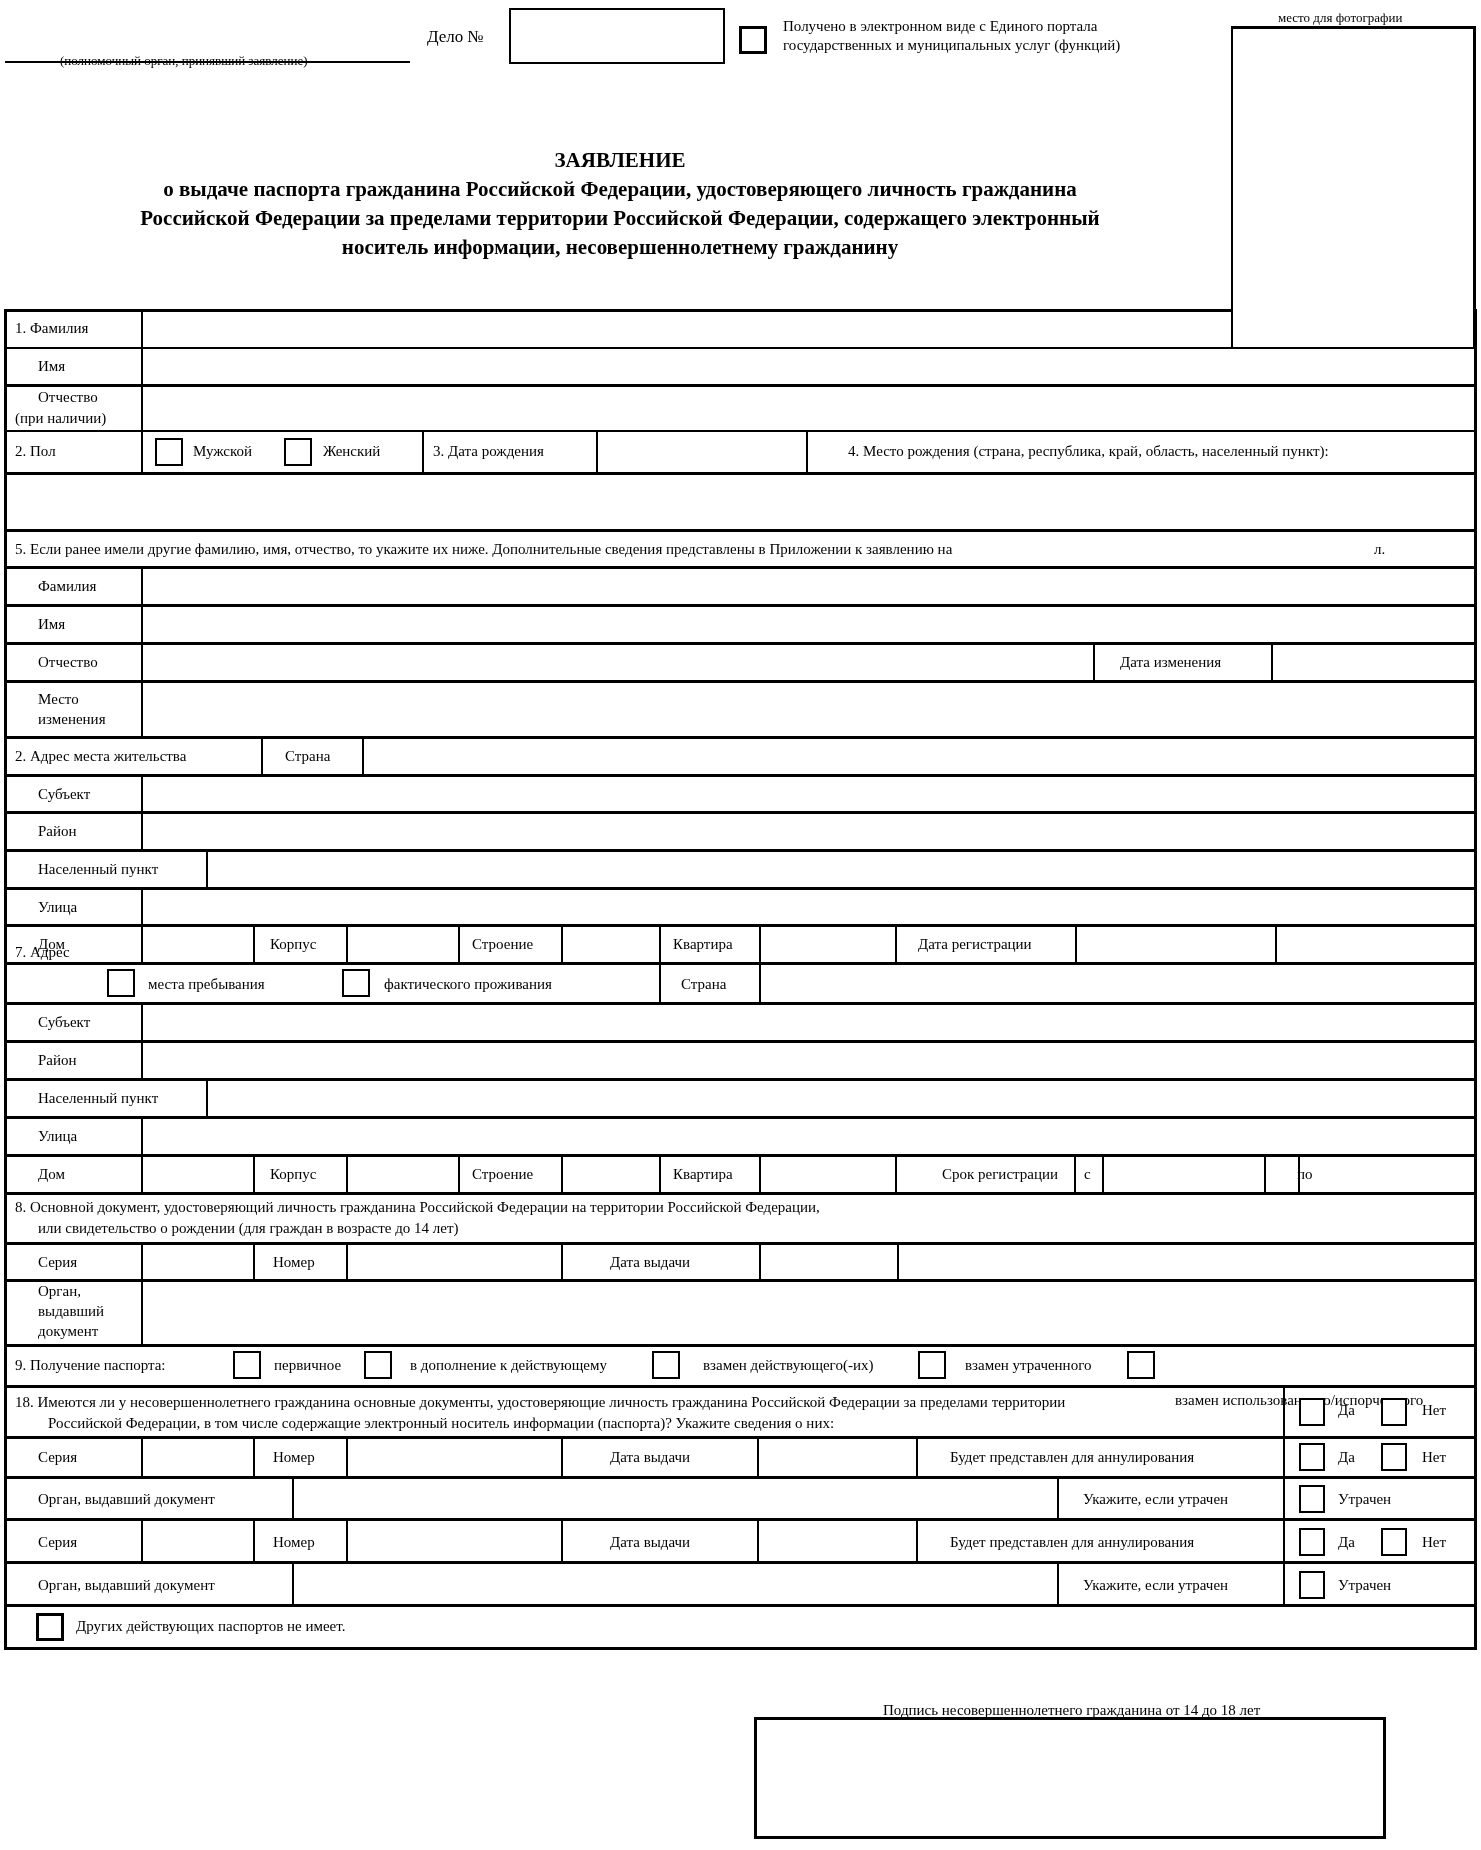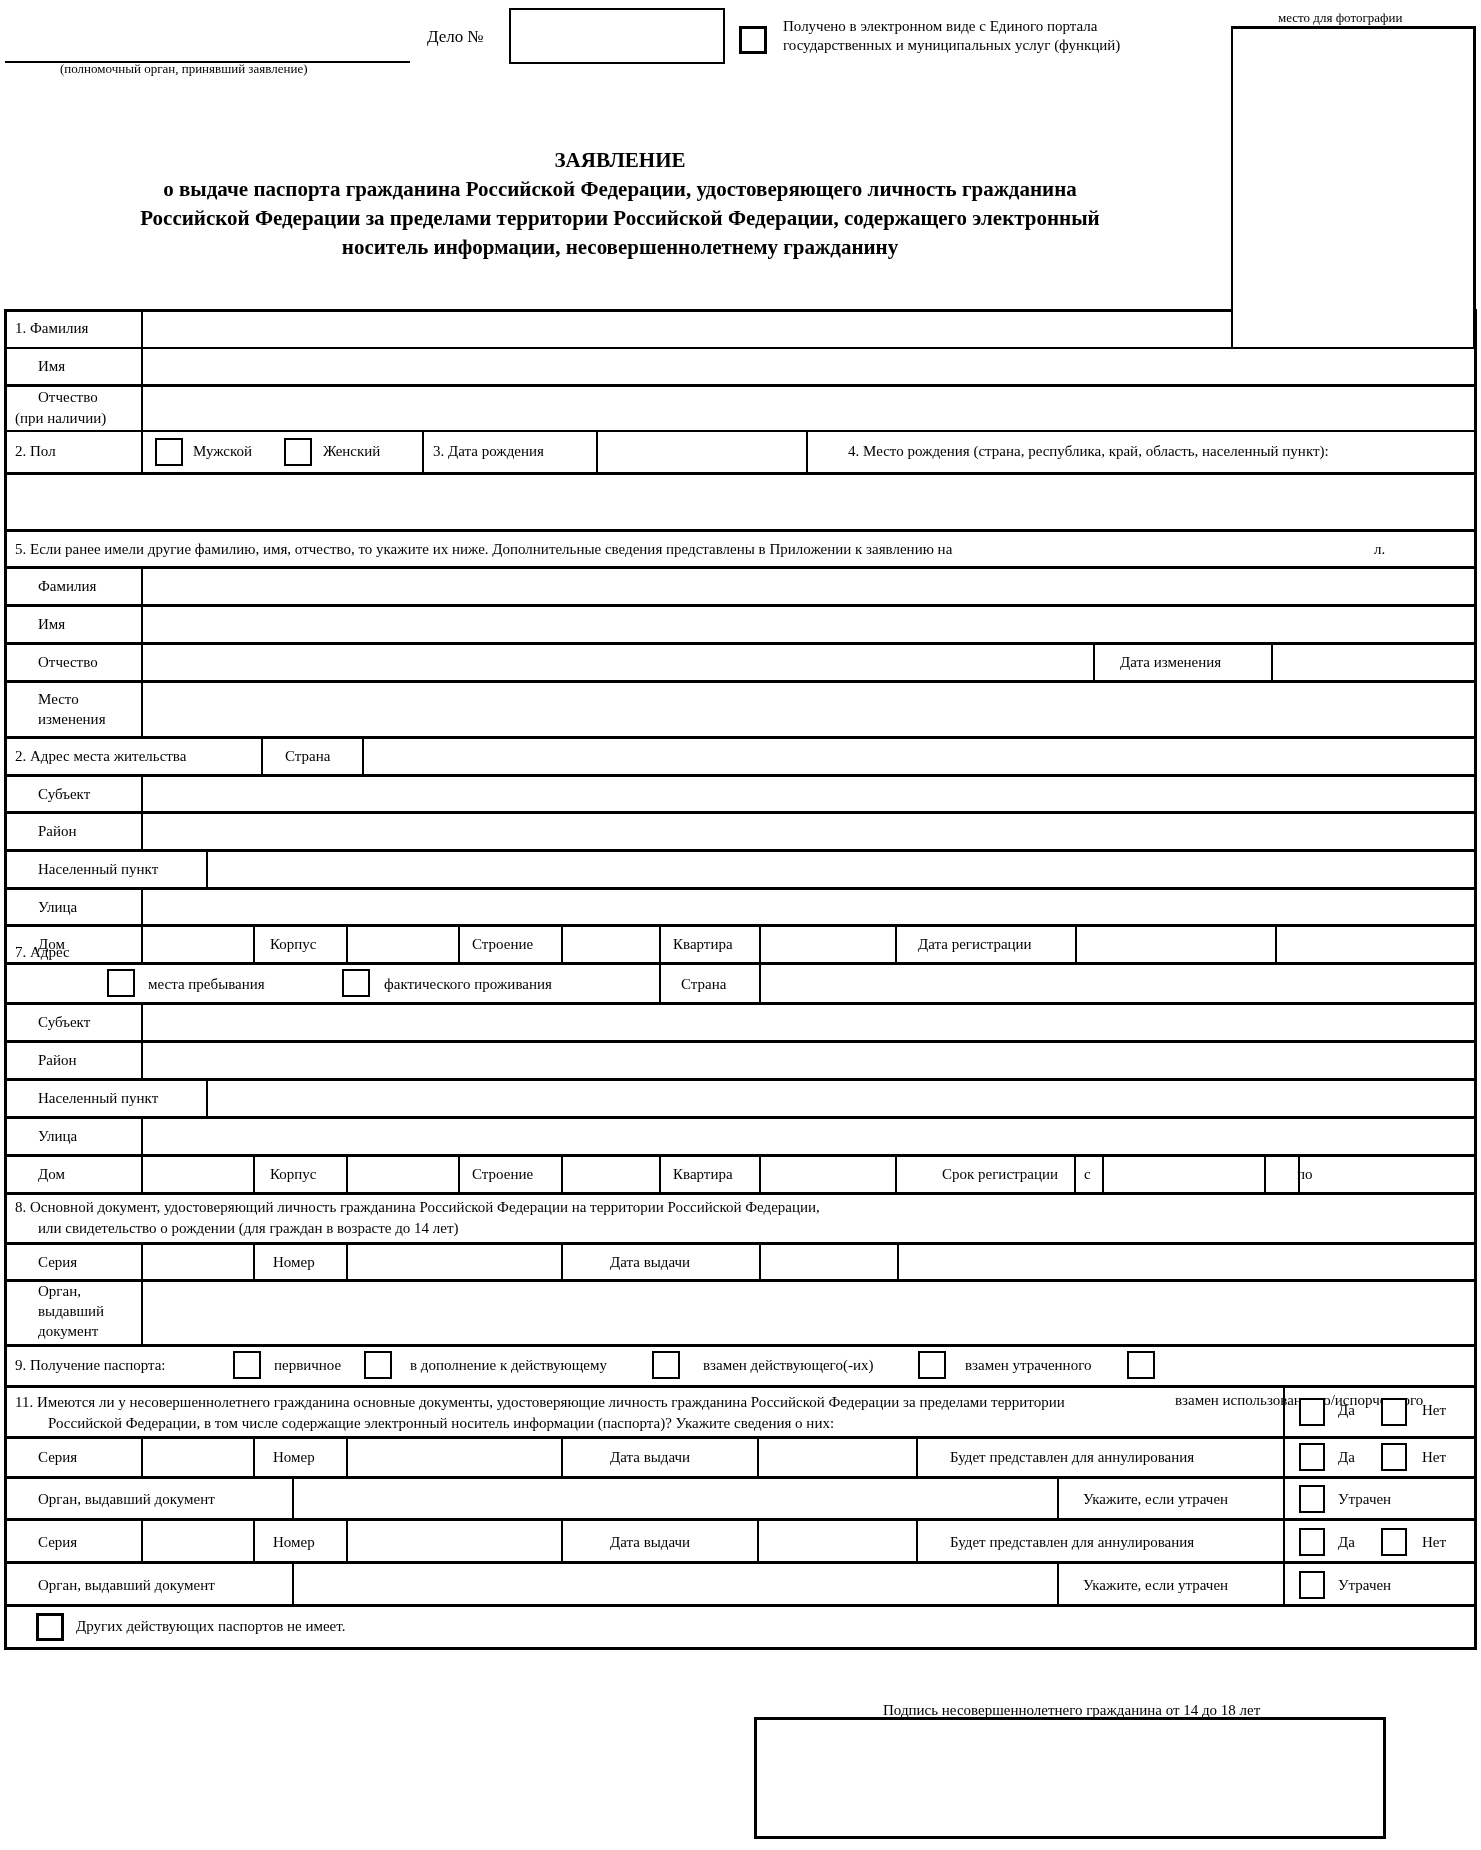--- a/index.html
+++ b/index.html
@@ -13,21 +13,21 @@
   .box { position:absolute; border:3px solid #000; box-sizing:border-box; background:#fff; }
   .cb { position:absolute; width:26px; height:28px; border:2px solid #000; box-sizing:border-box; background:#fff; cursor:pointer; }
   .field { position:absolute; background:transparent; }
   .title { position:absolute; left:0; width:1240px; text-align:center; font-weight:bold; font-size:21px; line-height:29px; }
 </style>
 </head>
 <body>
 
 <div class="hl" style="left:5px;top:61px;width:405px;height:2px;"></div>
 <div class="field" style="left:5px;top:20px;width:405px;height:40px;"></div>
-<div class="t small" style="left:60px;top:61px;font-family:Liberation Serif, serif;">(полномочный орган, принявший заявление)</div>
+<div class="t small" style="left:60px;top:53px;font-family:Liberation Serif, serif;">(полномочный орган, принявший заявление)</div>
 
 <div class="t" style="left:427px;top:28px;font-size:17px;">Дело №</div>
 <div class="box" style="left:509px;top:8px;width:216px;height:56px;border-width:2px;"></div>
 
 <div class="cb" style="left:739px;top:26px;width:28px;height:28px;border-width:3px;"></div>
 <div class="t" style="left:783px;top:18px;">Получено в электронном виде с Единого портала</div>
 <div class="t" style="left:783px;top:37px;">государственных и муниципальных услуг (функций)</div>
 
 <div class="t small" style="left:1278px;top:10px;">место для фотографии</div>
 <div class="abs" style="left:1231px;top:26px;width:245px;height:322px;border-top:3px solid #000;border-left:2px solid #000;border-right:3px solid #000;box-sizing:border-box;"></div>
@@ -226,21 +226,21 @@
 <div class="t" style="left:274px;top:1357px;">первичное</div>
 <div class="cb" style="left:364px;top:1351px;width:28px;"></div>
 <div class="t" style="left:410px;top:1357px;">в дополнение к действующему</div>
 <div class="cb" style="left:652px;top:1351px;width:28px;"></div>
 <div class="t" style="left:703px;top:1357px;">взамен действующего(-их)</div>
 <div class="cb" style="left:918px;top:1351px;width:28px;"></div>
 <div class="t" style="left:965px;top:1357px;">взамен утраченного</div>
 <div class="cb" style="left:1127px;top:1351px;width:28px;"></div>
 <div class="t" style="left:1175px;top:1392px;">взамен использованного/испорченного</div>
 
-<div class="t" style="left:15px;top:1394px;">11. Имеются ли у несовершеннолетнего гражданина основные документы, удостоверяющие личность гражданина Российской Федерации за пределами территории</div>
+<div class="t" style="left:15px;top:1394px;">18. Имеются ли у несовершеннолетнего гражданина основные документы, удостоверяющие личность гражданина Российской Федерации за пределами территории</div>
 <div class="t" style="left:48px;top:1415px;">Российской Федерации, в том числе содержащие электронный носитель информации (паспорта)? Укажите сведения о них:</div>
 <div class="vl" style="left:1283px;top:1388px;height:216px;"></div>
 <div class="cb" style="left:1299px;top:1398px;"></div>
 <div class="t" style="left:1338px;top:1402px;">Да</div>
 <div class="cb" style="left:1381px;top:1398px;"></div>
 <div class="t" style="left:1422px;top:1402px;">Нет</div>
 
 <div class="t" style="left:38px;top:1449px;">Серия</div>
 <div class="vl" style="left:141px;top:1439px;height:37px;"></div>
 <div class="field" style="left:143px;top:1439px;width:110px;height:37px;"></div>

